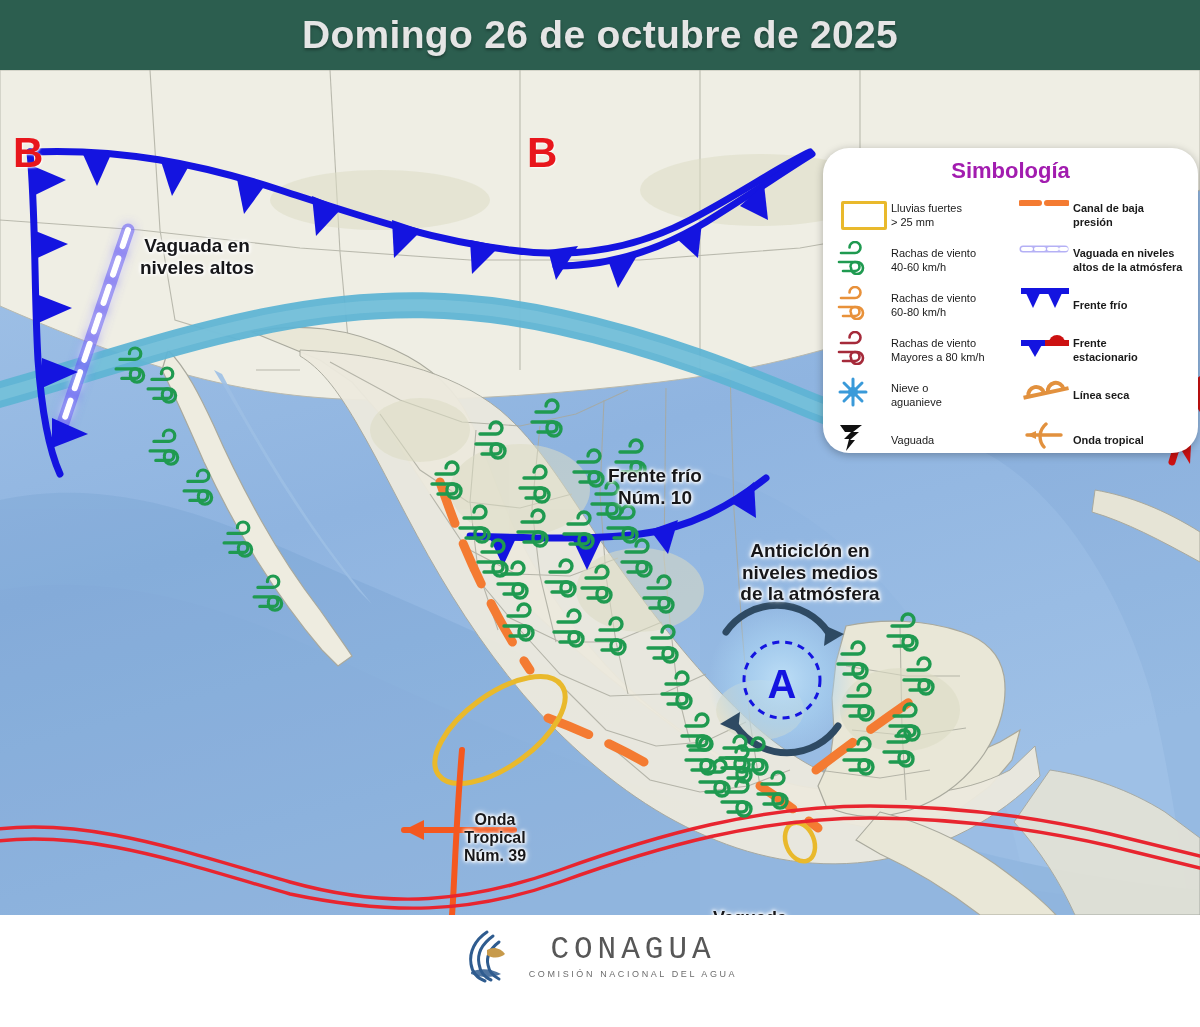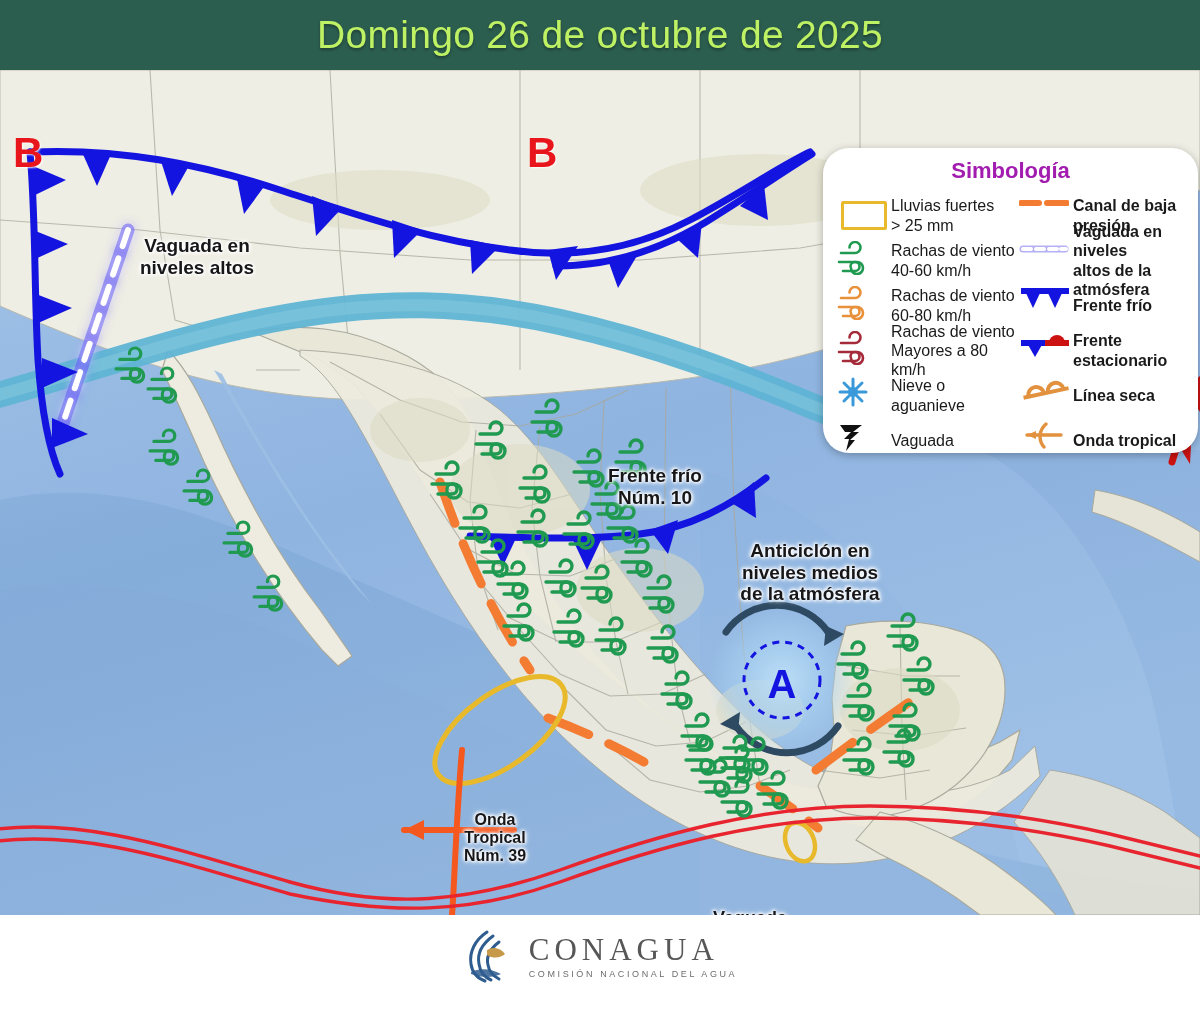--- a/index.html
+++ b/index.html
@@ -4,21 +4,21 @@
 <title>Pronóstico CONAGUA</title>
 <style>
   html,body{margin:0;padding:0;background:#fff;}
   body{font-family:"Liberation Sans",sans-serif;}
   #page{position:relative;width:1200px;height:1027px;overflow:hidden;background:#fff;}
 
   
   #header{position:absolute;left:0;top:0;width:1200px;height:70px;background:#2c5e4f;}
   #header-title{position:absolute;left:0;top:0;width:1200px;height:70px;
     display:flex;align-items:center;justify-content:center;
-    color:#bef264;font-size:39px;font-weight:normal;letter-spacing:.3px;
+    color:#e5e5e5;font-size:39px;font-weight:bold;letter-spacing:.3px;
     text-shadow:0 2px 3px rgba(0,0,0,.35);}
 
   
   #map{position:absolute;left:0;top:70px;width:1200px;height:845px;overflow:hidden;background:#a8c6e8;}
   #map svg{position:absolute;left:0;top:0;}
 
   
   .maplabel{position:absolute;color:#17171a;font-weight:bold;line-height:1.14;
     text-align:center;text-shadow:0 0 4px #fff,0 0 7px #fff,1px 1px 3px #fff,-1px -1px 3px #fff;
     pointer-events:none;white-space:pre-line;}
@@ -37,32 +37,32 @@
   #legend{position:absolute;left:823px;top:78px;width:375px;height:305px;
     background:#ffffff;border-radius:26px;box-shadow:0 2px 8px rgba(0,0,0,.28);}
   #legend-title{position:absolute;left:0;top:10px;width:375px;text-align:center;
     font-size:22px;font-weight:bold;color:#a21caf;}
   .legcol{position:absolute;top:45px;width:178px;}
   #legcol-left{left:14px;}
   #legcol-right{left:196px;font-weight:bold;}
   .legrow{display:flex;align-items:center;height:45px;}
   .legsym{width:54px;min-width:54px;height:40px;position:relative;display:flex;
     align-items:center;justify-content:center;}
-  .legtxt{font-size:16px;color:#1a1a1a;line-height:1.2;white-space:pre-line;}
+  .legtxt{font-size:11px;color:#1a1a1a;line-height:1.2;white-space:pre-line;}
 
   .box-y{width:40px;height:23px;border:3px solid #e9b92c;background:#fff;border-radius:2px;}
   .box-r{width:40px;height:23px;border:3px solid #8e1c1c;background:#fff;border-radius:2px;}
 
   
   #footer{position:absolute;left:0;top:915px;width:1200px;height:112px;background:#fff;}
   #logo-wrap{position:absolute;left:0;top:10px;width:1200px;height:62px;
     display:flex;align-items:center;justify-content:center;gap:14px;}
   #logo-text{display:flex;flex-direction:column;justify-content:center;}
   #logo-name{font-size:31px;letter-spacing:5px;color:#575757;
-    font-family:Liberation Serif, serif;line-height:1;}
+    font-family:Liberation Mono, monospace;line-height:1;text-align:center;}
   #logo-sub{font-size:9px;letter-spacing:2.6px;color:#6d6d6d;margin-top:4px;}
 </style>
 </head>
 <body>
 
 <div id="page">
 
   <div id="header">
     <div id="header-title">Domingo 26 de octubre de 2025</div>
   </div>

